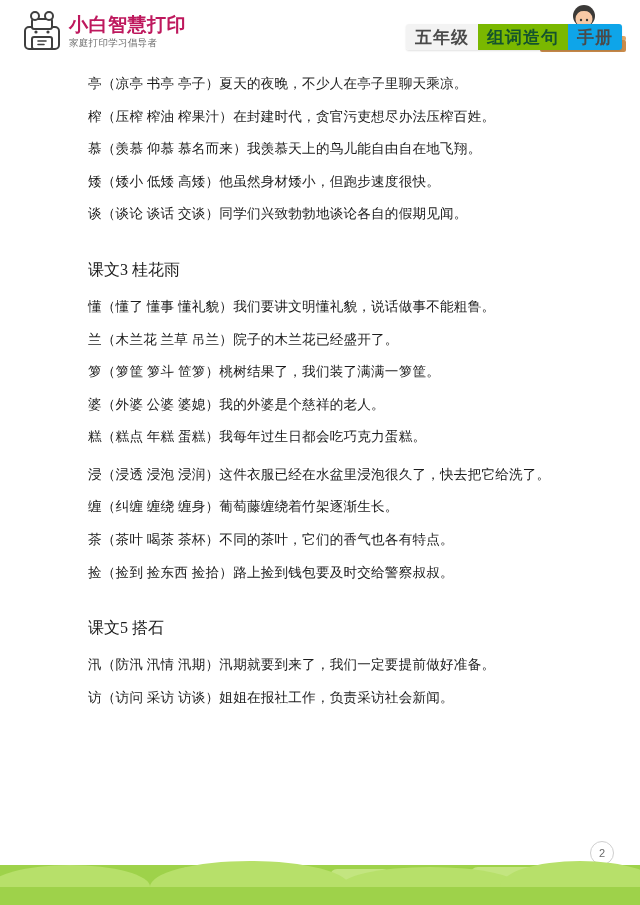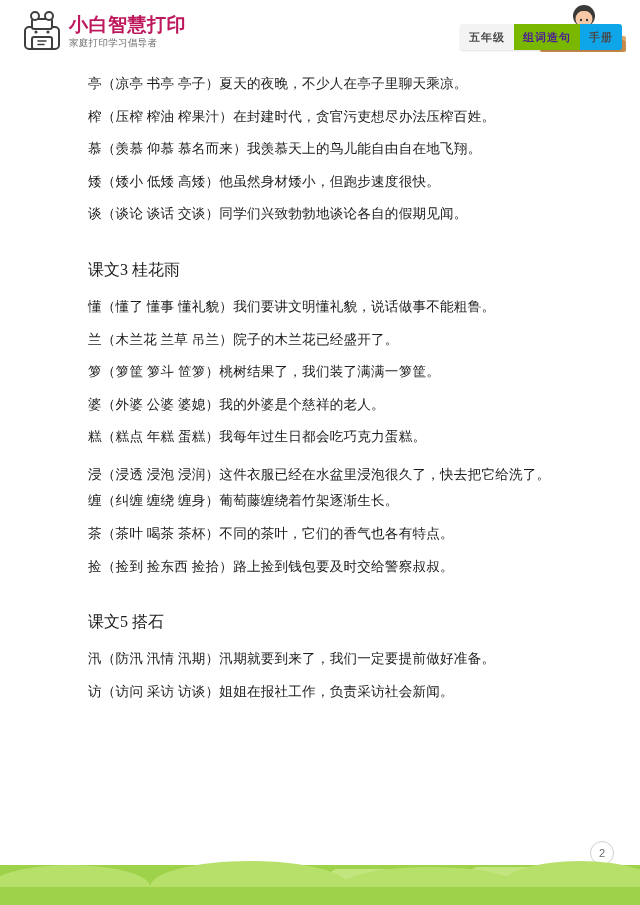--- a/index.html
+++ b/index.html
@@ -73,31 +73,31 @@
     font-family: "Liberation Sans", sans-serif;
     border-radius: 3px;
     overflow: hidden;
     box-shadow: 0 1px 2px rgba(0,0,0,0.12);
   }
   .ribbon .seg {
     display: flex;
     align-items: center;
     justify-content: center;
     padding: 0 9px;
-    font-size: 11px;
+    font-size: 17px;
     letter-spacing: 1px;
   }
   .ribbon .seg-grade {
     background: #f3f3f3;
     color: #4a4a4a;
     font-weight: bold;
   }
   .ribbon .seg-main {
     background: #7ab800;
-    color: #4c1d95;
+    color: #14532d;
     font-weight: bold;
   }
   .ribbon .seg-book {
     background: #0ea5e9;
     color: #4a4a4a;
     font-weight: bold;
   }
   .mascot {
     position: absolute;
     right: 24px;
@@ -141,21 +141,21 @@
     padding: 0 70px 0 88px;
     letter-spacing: 0.2px;
     white-space: nowrap;
   }
   .entry {
     margin-bottom: 19px;
   }
   .entry.wrap {
     white-space: normal;
     line-height: 1.72;
-    margin-bottom: 8px;
+    margin-bottom: 14px;
   }
   .section-title {
     font-size: 16px;
     color: #1b1b1b;
     padding: 0 70px 0 88px;
     margin: 0 0 19px 0;
     font-family: "Liberation Serif", serif;
   }
   .gap-before-section {
     height: 20px;

